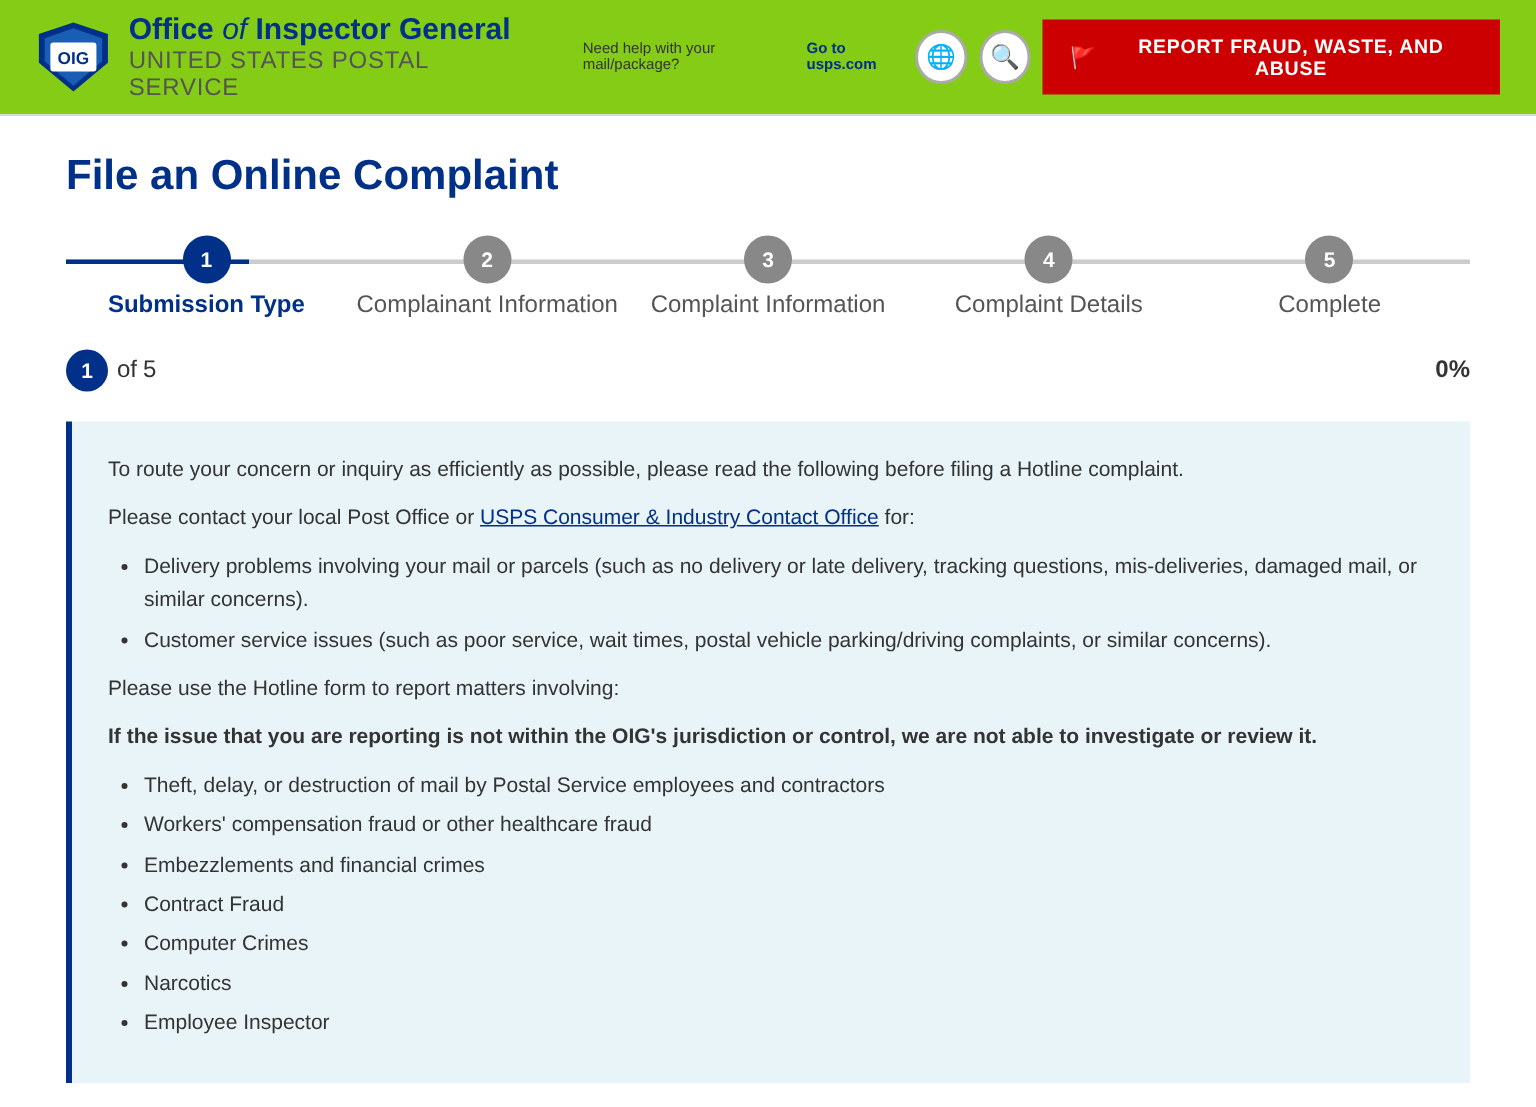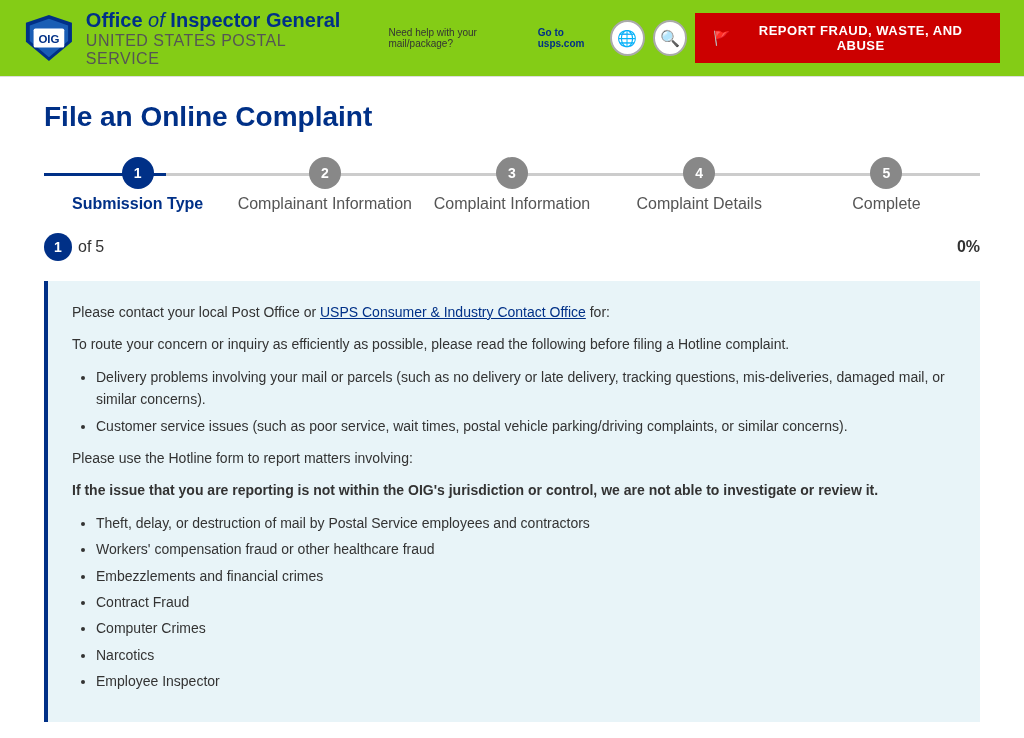--- a/index.html
+++ b/index.html
@@ -275,24 +275,24 @@
     <div class="progress-left">
       <div class="step-badge">1</div>
       <span style="margin-right:4px">of</span>
       <span>5</span>
     </div>
     <div class="progress-pct">0%</div>
   </div>
 
   <div class="content-box">
     <p>
-      <span>Please contact your local Post Office or </span><a href="#">USPS Consumer &amp; Industry Contact Office</a><span> for:</span>
+      <span>To route your concern or inquiry as efficiently as possible, please read the following before filing a Hotline complaint.</span>
     </p>
     <p>
-      <span>To route your concern or inquiry as efficiently as possible, please read the following before filing a Hotline complaint.</span>
+      <span>Please contact your local Post Office or </span><a href="#">USPS Consumer &amp; Industry Contact Office</a><span> for:</span>
     </p>
     <ul>
       <li>Delivery problems involving your mail or parcels (such as no delivery or late delivery, tracking questions, mis-deliveries, damaged mail, or similar concerns).</li>
       <li>Customer service issues (such as poor service, wait times, postal vehicle parking/driving complaints, or similar concerns).</li>
     </ul>
     <p>
       <span>Please use the Hotline form to report matters involving:</span>
     </p>
     <p>
       <span class="bold-warn">If the issue that you are reporting is not within the OIG's jurisdiction or control, we are not able to investigate or review it.</span>

